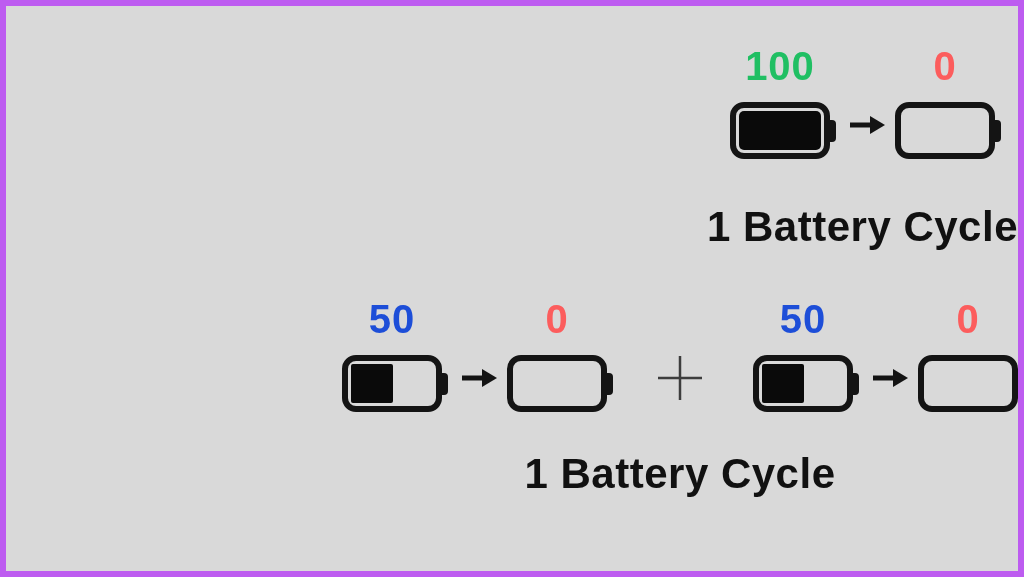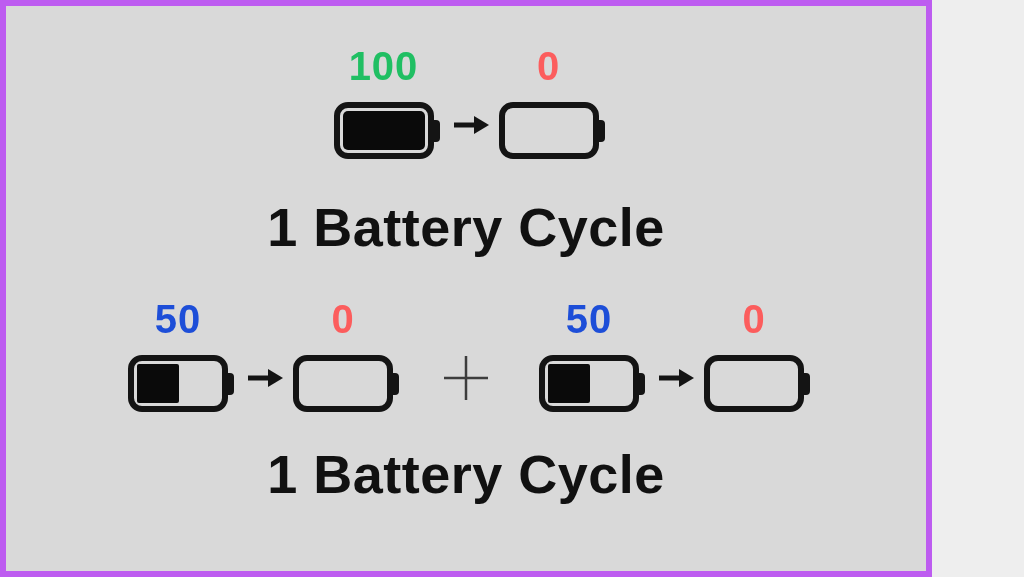--- a/index.html
+++ b/index.html
@@ -2,28 +2,28 @@
 <html><head>
 <meta charset="utf-8">
 <style>
   html, body { margin: 0; padding: 0; }
   body {
     font-family: "Liberation Sans", "DejaVu Sans", sans-serif;
     background: #eeeeee;
   }
   .frame {
     position: relative;
-    width: 932px;
+    width: 1024px;
     height: 577px;
     box-sizing: border-box;
     border: 6px solid #bd5cf0;
     background: #d9d9d9;
     display: flex;
     flex-direction: column;
-    align-items: center;
+    align-items: flex-end;
     overflow: hidden;
   }
   .section {
     display: flex;
     flex-direction: column;
     align-items: center;
   }
   .section-top { margin-top: 40px; }
   .section-bottom { margin-top: 44px; }
   .pair-row {
@@ -78,21 +78,21 @@
     margin: 0 9px 21px 19px;
     flex: 0 0 auto;
   }
   .plus {
     margin: 0 50px 11px 50px;
     flex: 0 0 auto;
   }
   .caption {
     margin: 0;
     color: #111111;
-    font-size: 54px;
+    font-size: 42px;
     font-weight: 800;
     letter-spacing: 0.5px;
     line-height: 56px;
   }
   .caption-top { margin-top: 40px; }
   .caption-bottom { margin-top: 34px; }
 </style>
 </head>
 <body>
 

